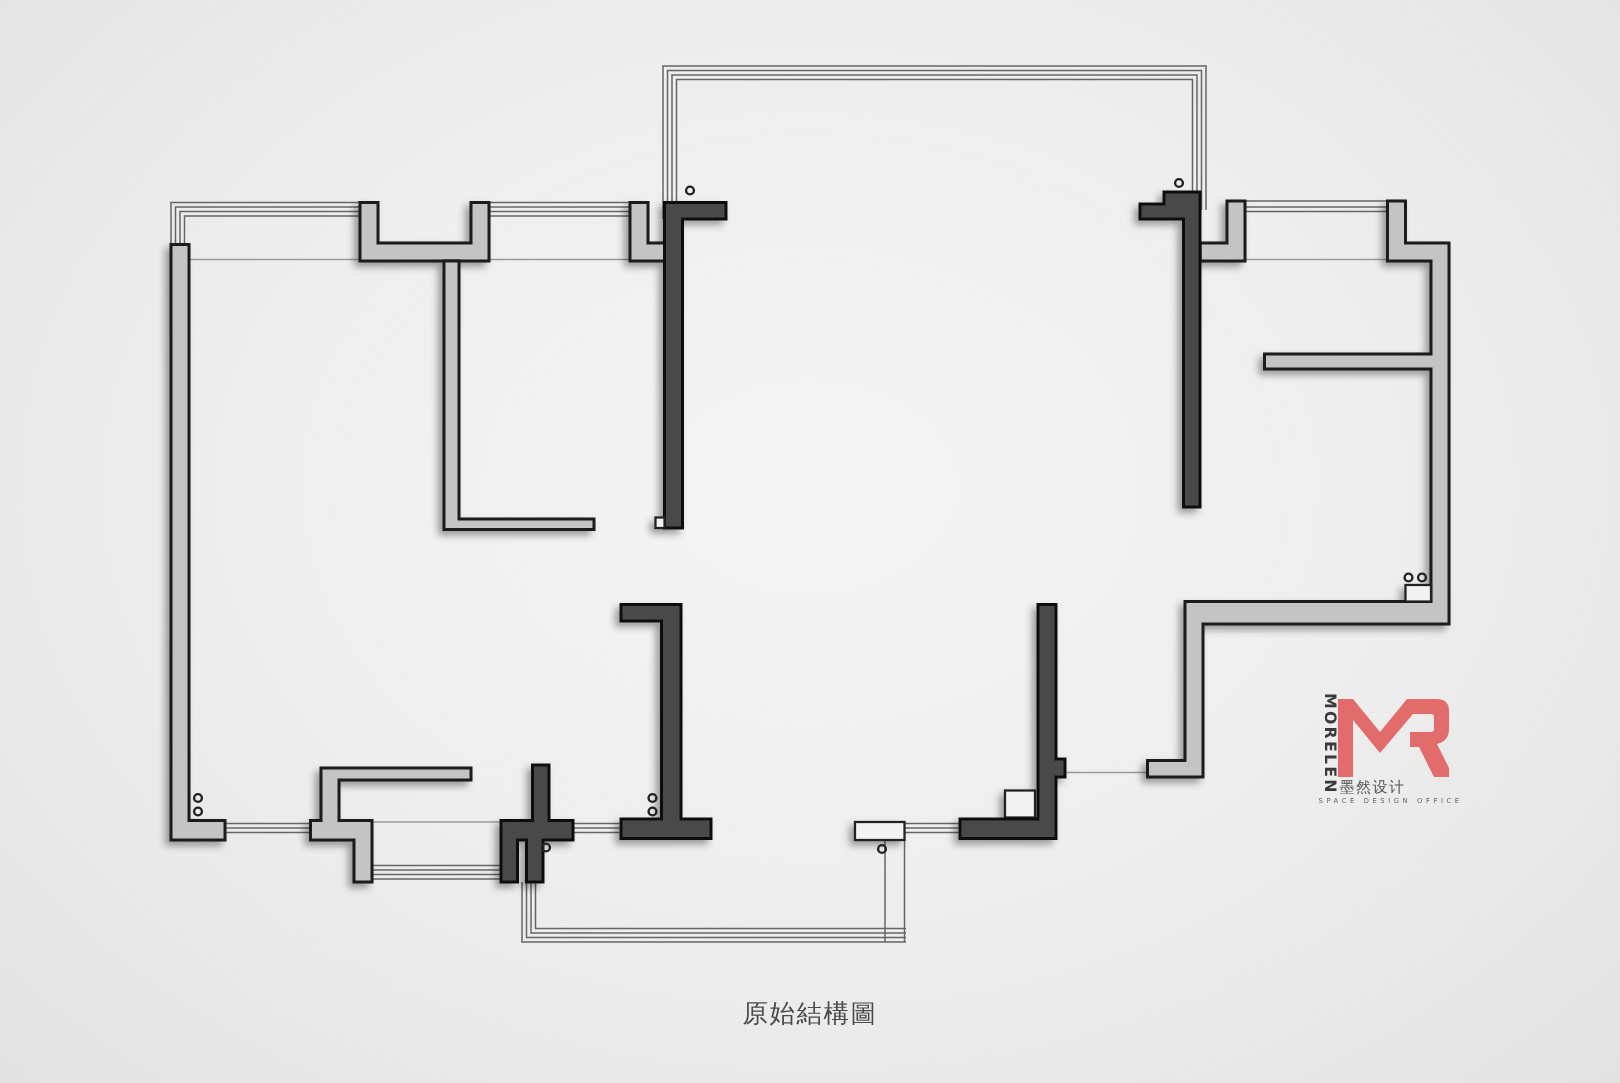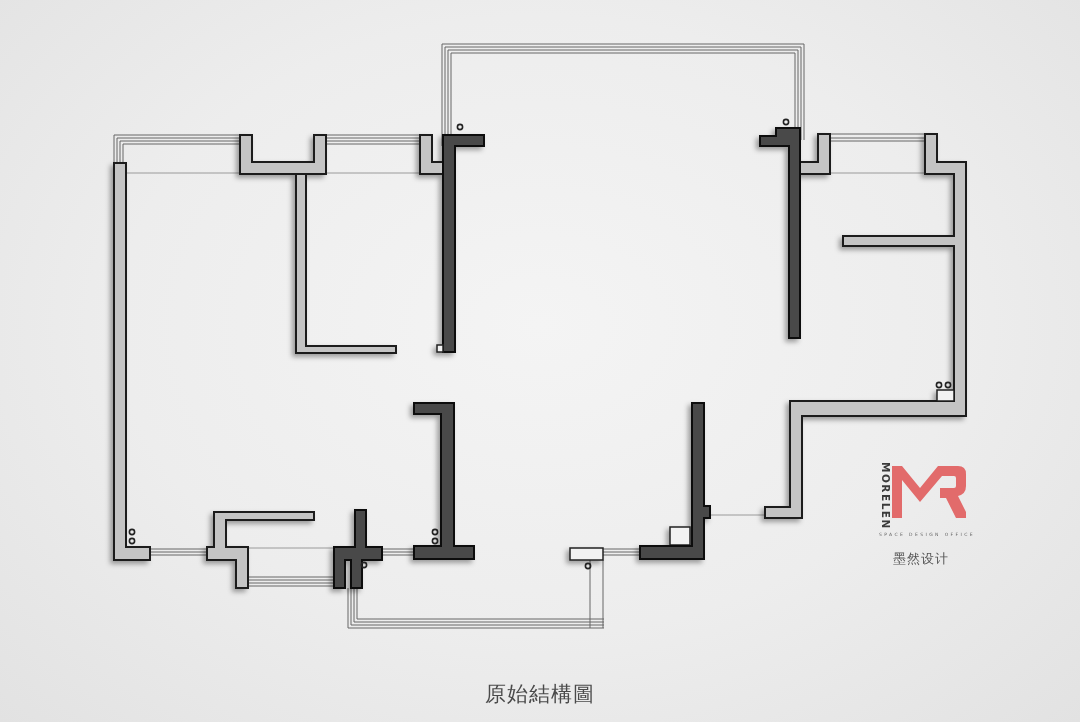--- a/index.html
+++ b/index.html
@@ -10,30 +10,30 @@
     font-family: "DejaVu Sans", sans-serif;
   }
   #plan { position: absolute; left: 0; top: 0; }
   .wall-light { fill: #c4c4c4; stroke: #1a1a1a; stroke-width: 2; }
   .wall-dark { fill: #4a4a4a; stroke: #111; stroke-width: 2; }
   .win { fill: none; stroke: #666; stroke-width: 1; }
   .thin { fill: none; stroke: #9a9a9a; stroke-width: 1; }
   .dot { fill: none; stroke: #222; stroke-width: 1.6; }
   .box { fill: #f2f2f2; stroke: #222; stroke-width: 1.5; }
   .caption {
-    position: absolute; left: 0; width: 1080px; top: 680px; text-align: center;
-    font-size: 21px; color: #4a4a4a; letter-spacing: 1px;
+    position: absolute; left: 0; width: 1080px; top: 664px; text-align: center;
+    font-size: 17px; color: #4a4a4a; letter-spacing: 1px;
   }
   .logo { position: absolute; left: 876px; top: 460px; width: 100px; height: 80px; }
   .logo-vert {
     position: absolute; left: 0; top: 2px; width: 14px;
     font-size: 10.5px; font-weight: bold; color: #3a3a3a; line-height: 9.6px;
     writing-mode: vertical-rl; letter-spacing: 1.5px;
   }
-  .logo-cn { position: absolute; left: 17px; top: 58px; font-size: 13px; color: #555; letter-spacing: 1px; margin-top: 32px; }
+  .logo-cn { position: absolute; left: 17px; top: 58px; font-size: 10px; color: #555; letter-spacing: 1px; }
   .logo-en { position: absolute; left: 3px; top: 72px; font-size: 4.5px; color: #666; letter-spacing: 2.4px; white-space: nowrap; }
   .logo svg { position: absolute; left: 16px; top: 6px; }
 </style>
 </head>
 <body>
 
 <svg id="plan" width="1080" height="722" viewBox="0 0 1080 722">
   <defs>
     <filter id="sh" x="-20%" y="-20%" width="140%" height="140%">
       <feDropShadow dx="-3" dy="3" stdDeviation="2.5" flood-color="#000" flood-opacity="0.35"></feDropShadow>

